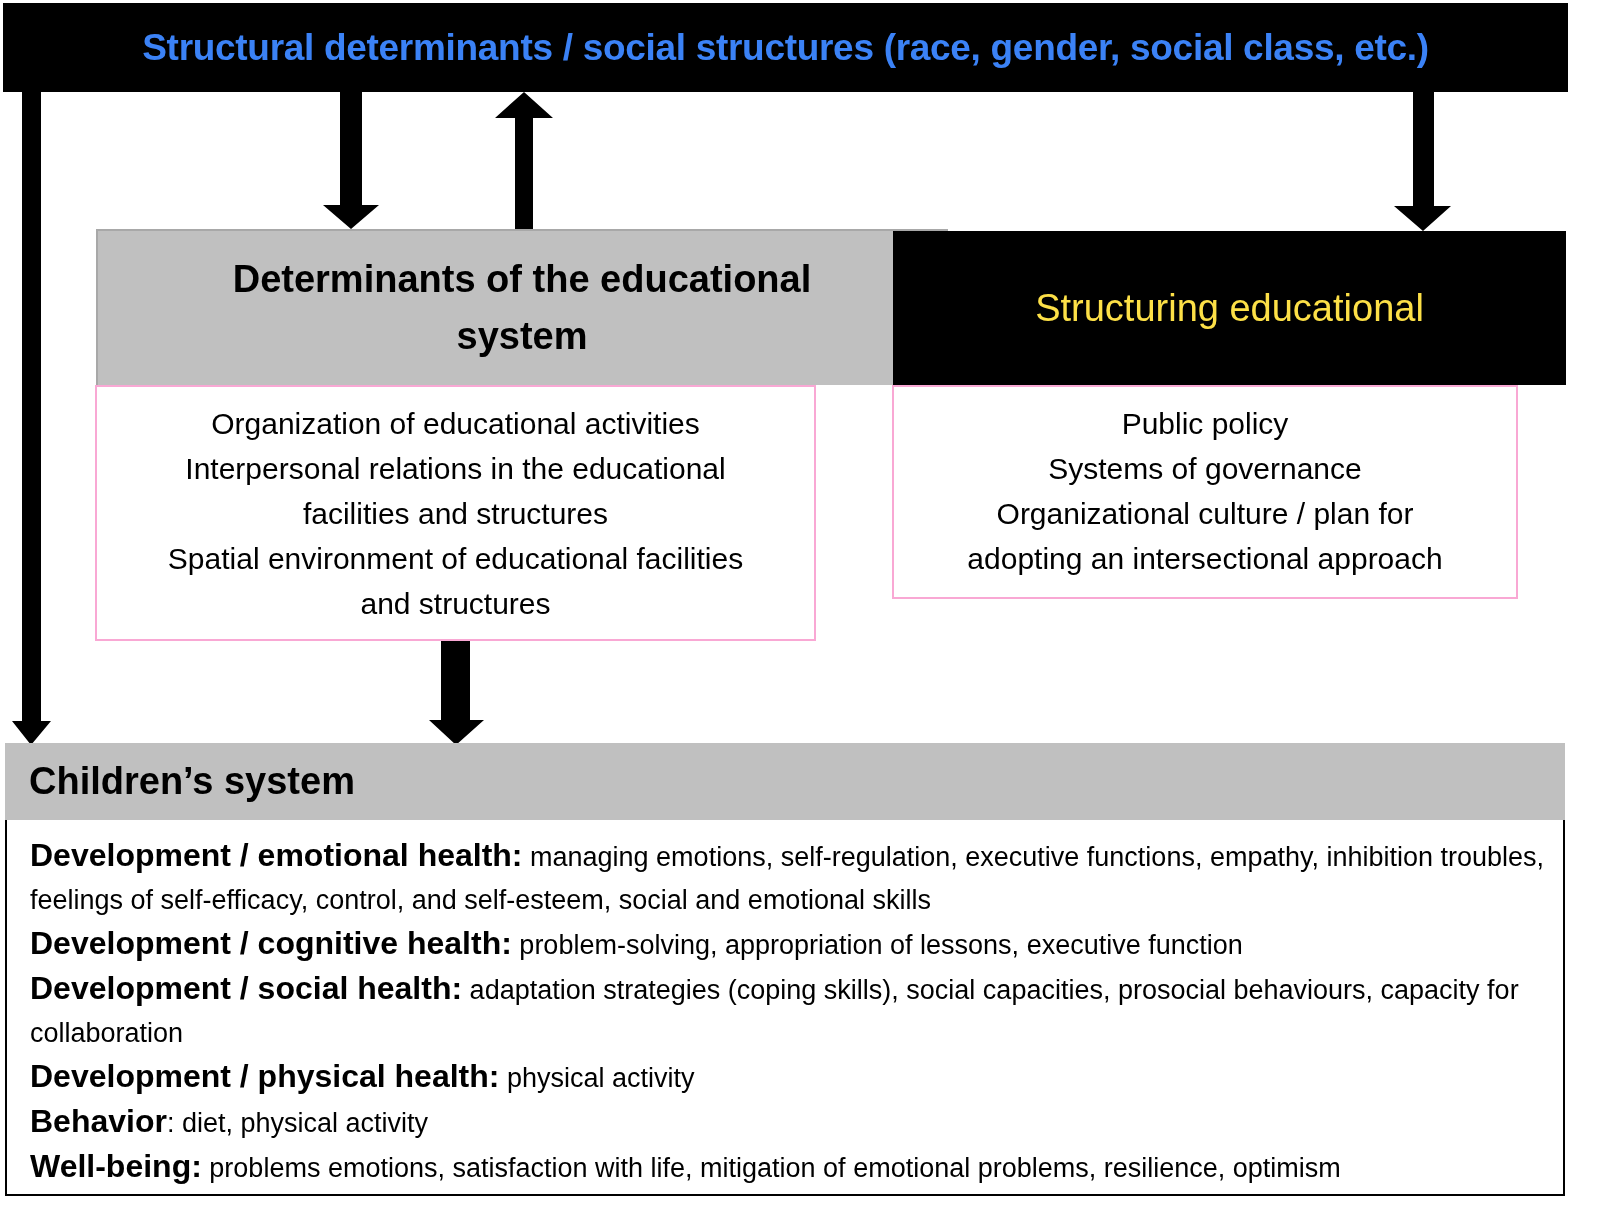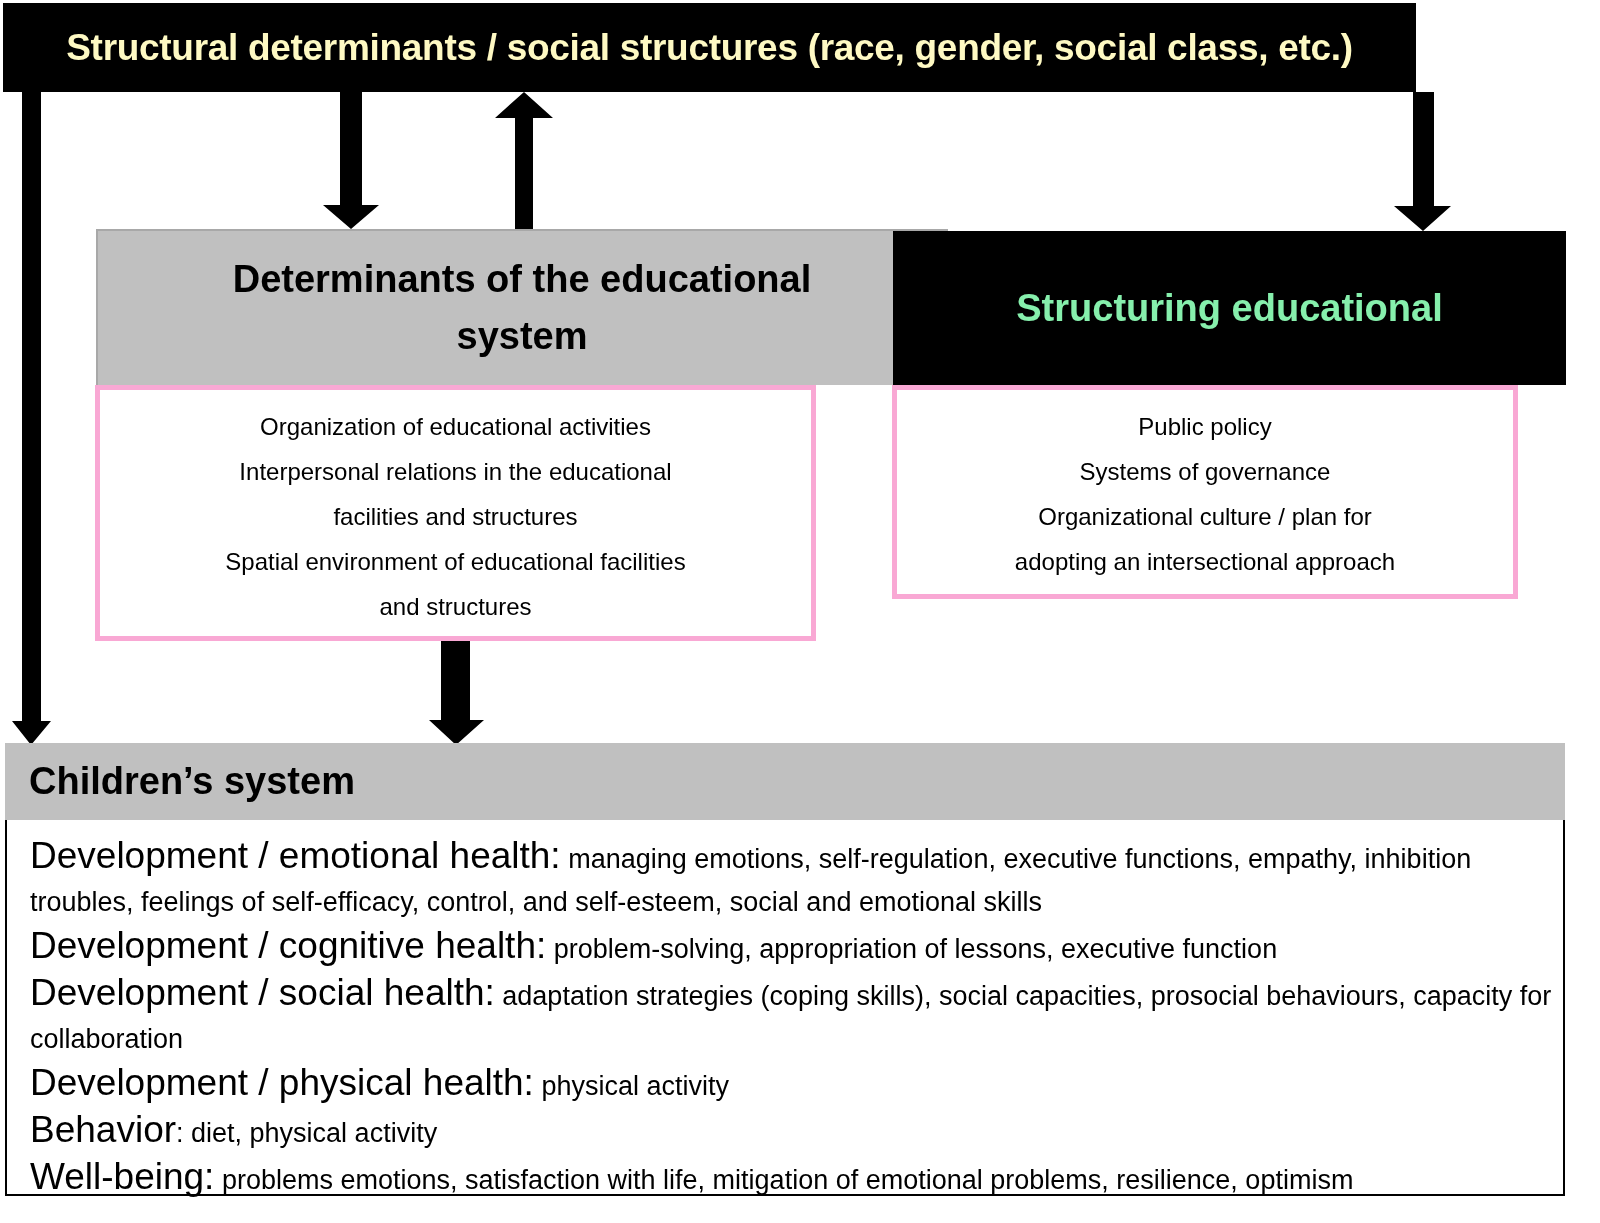--- a/index.html
+++ b/index.html
@@ -1,38 +1,38 @@
 <!DOCTYPE html>
 <html><head>
 <meta charset="utf-8">
 <style>
   html, body { margin:0; padding:0; background:#ffffff; }
   body { width:1600px; height:1223px; position:relative; overflow:hidden;
          font-family:"Liberation Sans", "DejaVu Sans", sans-serif; color:#000; }
   .abs { position:absolute; box-sizing:border-box; }
-  .top-bar { left:3px; top:3px; width:1413px; height:89px; background:#000; color:#fef9c3;
+  .top-bar { left:3px; top:3px; width:1565px; height:89px; background:#000; color:#3b82f6;
              display:flex; align-items:center; justify-content:center;
              font-weight:bold; font-size:37px; letter-spacing:-0.3px; }
   .box-head-gray { background:#c0c0c0; border:2px solid #a8a8a8; border-bottom:none;
                    display:flex; align-items:center; justify-content:center; text-align:center;
                    font-weight:bold; font-size:38px; line-height:57px; }
-  .box-head-black { background:#000; color:#86efac;
+  .box-head-black { background:#000; color:#fde047;
                     display:flex; align-items:center; justify-content:center; text-align:center;
-                    font-weight:bold; font-size:38px; line-height:57px; }
-  .box-body { background:#fff; border:5px solid #f9a8d4; text-align:center;
-              font-size:24px; line-height:45px; padding-top:14px; }
+                    font-weight:normal; font-size:38px; line-height:57px; }
+  .box-body { background:#fff; border:2px solid #f9a8d4; text-align:center;
+              font-size:30px; line-height:45px; padding-top:14px; }
   .box-body div { white-space:pre-line; }
   .ch-head { left:5px; top:743px; width:1560px; height:77px; background:#c0c0c0;
              display:flex; align-items:center; padding-left:24px;
              font-weight:bold; font-size:38px; }
   .ch-body { left:5px; top:820px; width:1560px; height:376px; background:#fff;
              border:2px solid #000; border-top:none; padding:14px 0 0 23px;
              font-size:27px; line-height:43px; }
   .ch-body .row { white-space:normal; }
-  .ch-body .lbl { font-weight:normal; font-size:37px;margin-top:12px; }
+  .ch-body .lbl { font-weight:bold; font-size:32px;margin-top:12px; }
   svg.arrows { position:absolute; left:0; top:0; }
 </style>
 </head>
 <body>
 
 <svg class="arrows" width="1600" height="1223">
 
   <polygon points="22,92 41,92 41,721 51,721 31,745 12,721 22,721" fill="#000"></polygon>
 
   <polygon points="340,92 362,92 362,205 379,205 351,229 323,205 340,205" fill="#000"></polygon>

